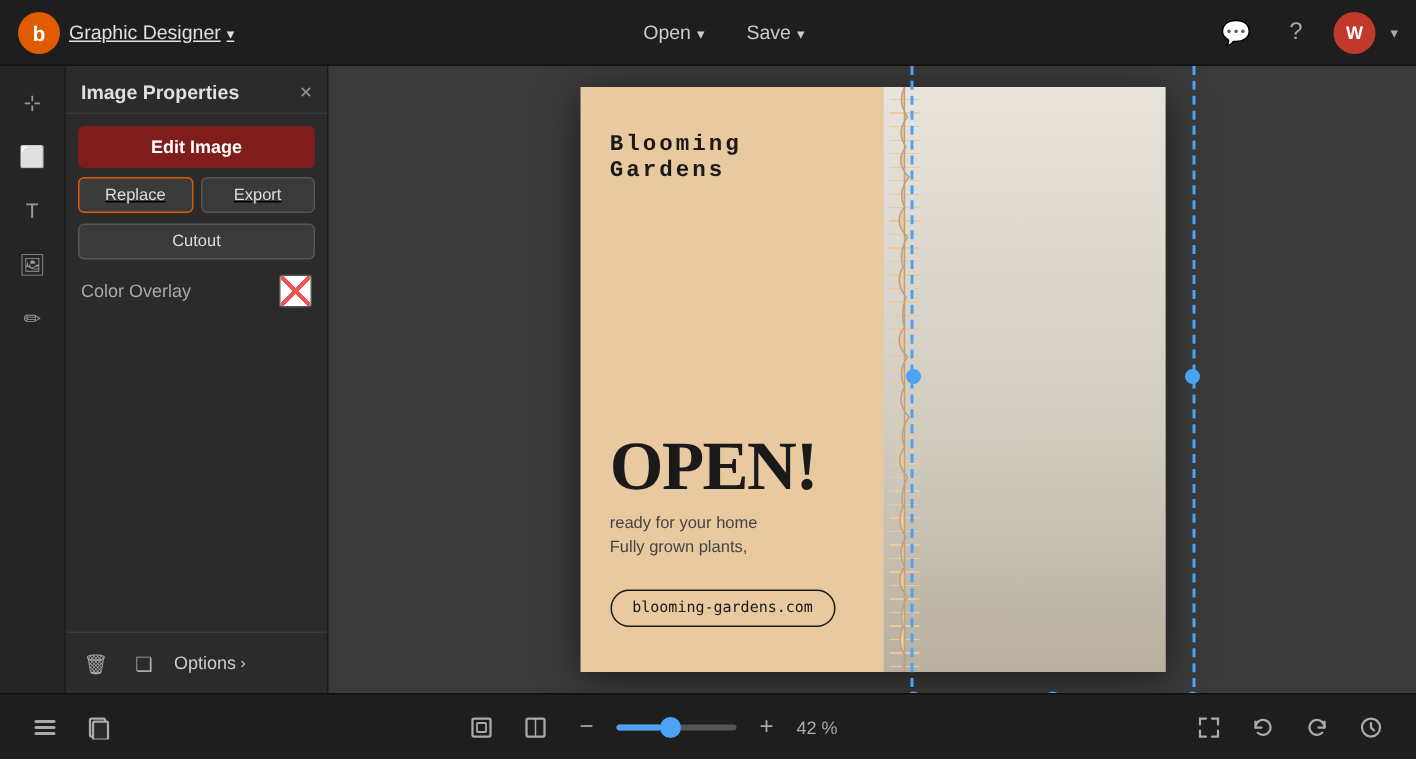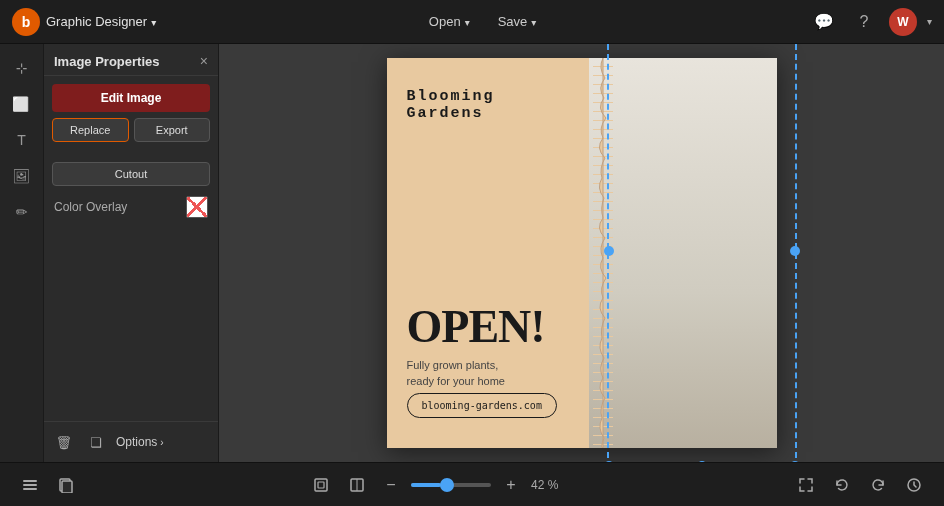--- a/index.html
+++ b/index.html
@@ -41,20 +41,21 @@
       font-weight: bold;
       color: white;
       flex-shrink: 0;
     }
     .app-name {
       color: #e0e0e0;
       font-size: 13px;
       display: flex;
       align-items: flex-end;
       gap: 4px;
+      text-decoration: underline;
     }
     .topbar-center {
       display: flex;
       align-items: center;
       gap: 8px;
     }
     .menu-btn {
       background: transparent;
       border: none;
       color: #ccc;
@@ -169,21 +170,22 @@
       border-radius: 4px;
       padding: 7px 0;
       font-size: 12px;
       font-weight: 700;
       cursor: pointer;
       margin-bottom: 6px;
     }
     .row-btns {
       display: flex;
       gap: 5px;
-      margin-bottom: 20px;
+      margin-bottom: 7px;
+      text-decoration: underline;
     }
     .panel-btn {
       flex: 1;
       background: #3a3a3a;
       color: #ddd;
       border: 1px solid #555;
       border-radius: 4px;
       padding: 5px 0;
       font-size: 11px;
       cursor: pointer;
@@ -360,21 +362,21 @@
       line-height: 1.4;
     }
     .card-url-btn {
       display: inline-block;
       border: 1.5px solid #1a1a1a;
       border-radius: 20px;
       padding: 6px 14px;
       font-size: 10px;
       color: #1a1a1a;
       background: transparent;
-      margin-top: 4px;
+      margin-top: 20px;
       font-family: monospace;
     }
 
     
     .torn-edge {
       position: absolute;
       right: 42%;
       top: 0;
       bottom: 0;
       width: 20px;
@@ -582,22 +584,22 @@
       <div class="design-card">
 
         <div class="card-left">
           <div class="card-title">
             <span>Blooming Gardens</span>
             <span class="title-line"></span>
           </div>
           <div class="card-mid">
             <div class="card-main-text">OPEN!</div>
             <div class="card-desc">
+              <div>ready for your home</div>
               <div>Fully grown plants,</div>
-              <div>ready for your home</div>
             </div>
             <div class="card-url-btn">blooming-gardens.com</div>
           </div>
         </div>
 
         <div class="torn-edge">
           <svg width="20" height="390" viewBox="0 0 20 390" preserveAspectRatio="none">
             <path d="M10 0 Q5 10 12 20 Q4 30 11 40 Q3 50 13 60 Q5 70 10 80 Q2 90 12 100 Q6 110 9 120 Q3 130 11 140 Q7 150 10 160 Q2 170 12 180 Q5 190 10 200 Q4 210 13 220 Q6 230 10 240 Q3 250 12 260 Q7 270 9 280 Q4 290 11 300 Q5 310 10 320 Q3 330 12 340 Q6 350 9 360 Q4 370 11 380 Q7 390 10 390 L10 390 L10 0Z" fill="#e8c9a0" stroke="#c0a080" stroke-width="1"></path>
           </svg>
         </div>

